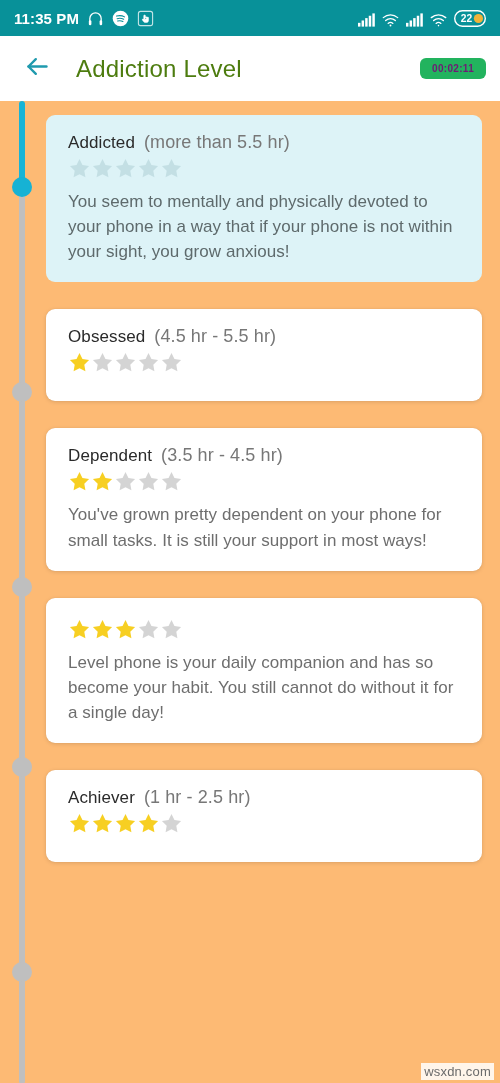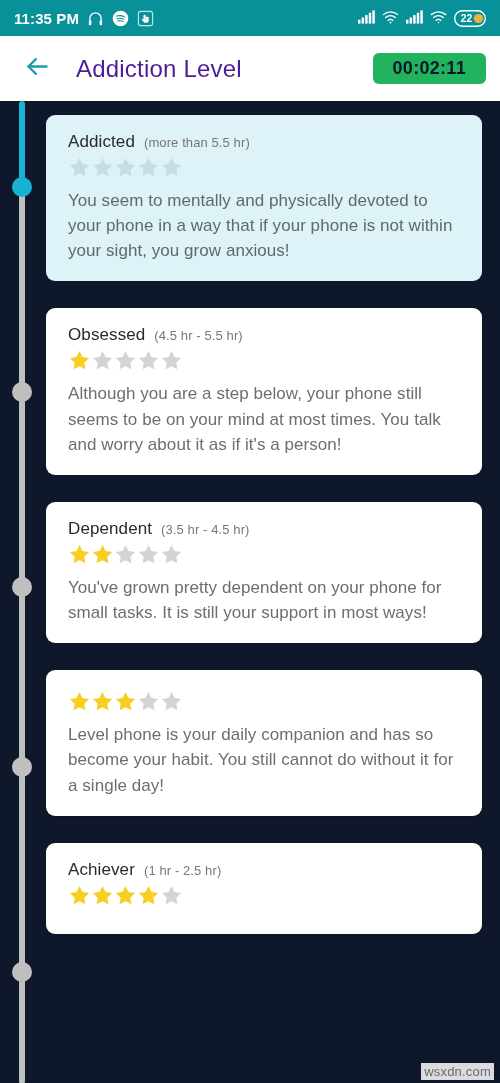--- a/index.html
+++ b/index.html
@@ -12,64 +12,64 @@
 
   
   .status-bar{
     height:35px; width:100%;
     background:#089199;
     display:flex; align-items:center;
     padding:18px 14px;
     color:#ffffff;
   }
   .sb-left{ display:flex; align-items:center; gap:8px; flex:1; }
-  .sb-right{ display:flex; align-items:flex-start; gap:7px; }
+  .sb-right{ display:flex; align-items:flex-end; gap:7px; }
   .sb-clock{ font-size:15px; font-weight:600; letter-spacing:.1px; color:#fff; }
   .sb-icon{ display:inline-flex; align-items:center; justify-content:center; }
 
   
   .app-bar{
     height:65px; width:100%;
     background:#ffffff;
     display:flex; align-items:center;
     padding:0 14px 0 20px;
     position:relative;
   }
   .back-btn{
     width:34px; height:34px;
     display:flex; align-items:center; justify-content:center;
     cursor:pointer;
     flex:0 0 auto;
   }
   .app-title{
     font-size:24px;
-    color:#4c1d95;
+    color:#4d7c0f;
     font-weight:400;
     margin-left:22px;
     letter-spacing:.2px;
     white-space:nowrap;
   }
   .timer-badge{
     margin-left:auto;
     background:#22b35e;
-    color:#0f172a;
-    font-size:18px;
+    color:#701a75;
+    font-size:10px;
     font-weight:600;
     letter-spacing:.3px;
-    padding:5px 20px;
+    padding:5px 12px;
     border-radius:6px;
     white-space:nowrap;
   }
 
   
   .content{
     position:relative;
     width:100%;
     height:983px;
-    background:#0f172a;
+    background:#fdba74;
     overflow:hidden;
   }
 
   
   .timeline{
     position:absolute;
     left:0; top:0;
     width:44px; height:100%;
     pointer-events:none;
   }
@@ -113,21 +113,21 @@
     gap:9px;
     margin-bottom:4px;
   }
   .card-title{
     font-size:17px;
     color:#2a2a2a;
     font-weight:400;
     letter-spacing:.1px;
   }
   .card-range{
-    font-size:13px;
+    font-size:18px;
     color:#777777;
     letter-spacing:.1px;
   }
   .stars{
     display:flex;
     gap:0px;
     margin:3px 0 9px 0;
     line-height:1;
   }
   .star{ display:block; }
@@ -289,21 +289,20 @@
           <svg width="23" height="23" viewBox="0 0 24 24" class="star">
             <path d="M12 2.2l3.09 6.26 6.91 1.01-5 4.87 1.18 6.88L12 17.98l-6.18 3.24L7 14.34l-5-4.87 6.91-1.01z" fill="#d4d4d4"></path>
           </svg>
           <svg width="23" height="23" viewBox="0 0 24 24" class="star">
             <path d="M12 2.2l3.09 6.26 6.91 1.01-5 4.87 1.18 6.88L12 17.98l-6.18 3.24L7 14.34l-5-4.87 6.91-1.01z" fill="#d4d4d4"></path>
           </svg>
           <svg width="23" height="23" viewBox="0 0 24 24" class="star">
             <path d="M12 2.2l3.09 6.26 6.91 1.01-5 4.87 1.18 6.88L12 17.98l-6.18 3.24L7 14.34l-5-4.87 6.91-1.01z" fill="#d4d4d4"></path>
           </svg>
         </div>
-      <div class="card-desc">Although you are a step below, your phone still seems to be on your mind at most times. You talk and worry about it as if it's a person!</div>
     </div>
 
     <div class="card">
       <div class="card-head">
         <span class="card-title">Dependent</span>
         <span class="card-range">(3.5 hr - 4.5 hr)</span>
       </div>
       <div class="stars">
           <svg width="23" height="23" viewBox="0 0 24 24" class="star">
             <path d="M12 2.2l3.09 6.26 6.91 1.01-5 4.87 1.18 6.88L12 17.98l-6.18 3.24L7 14.34l-5-4.87 6.91-1.01z" fill="#f7cf22"></path>

